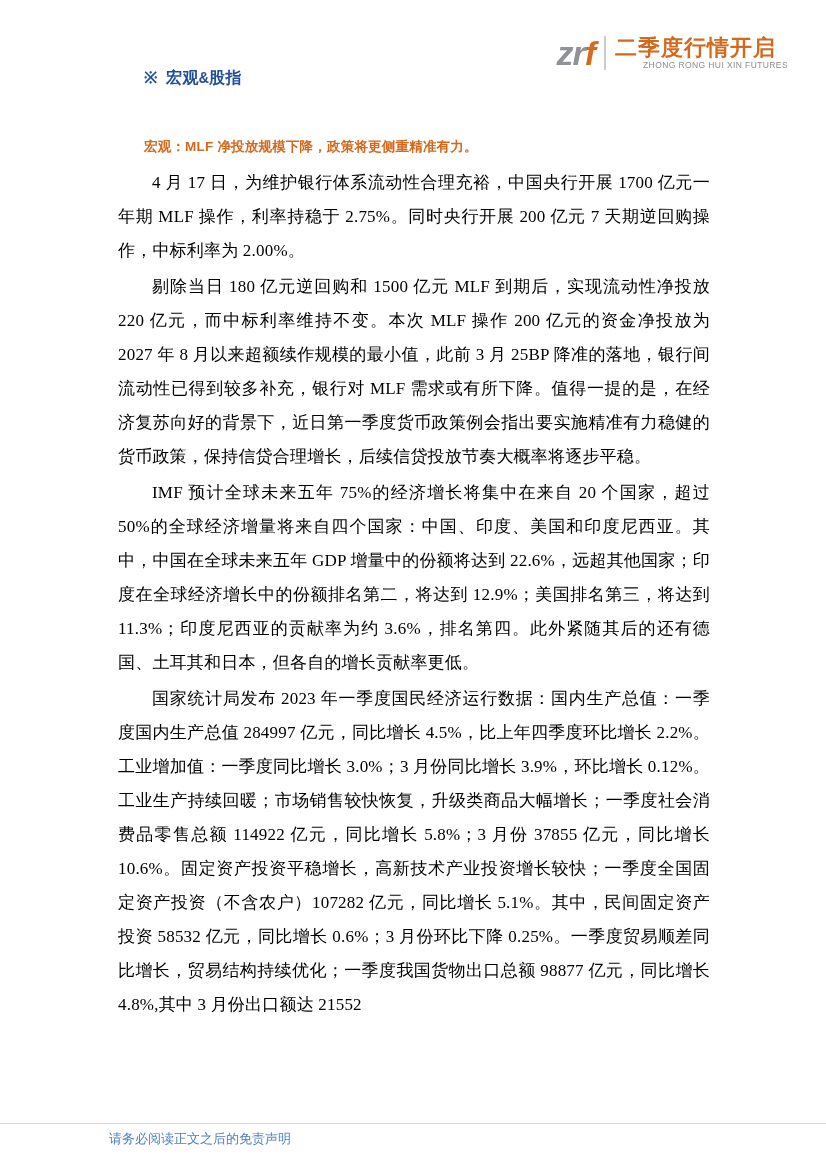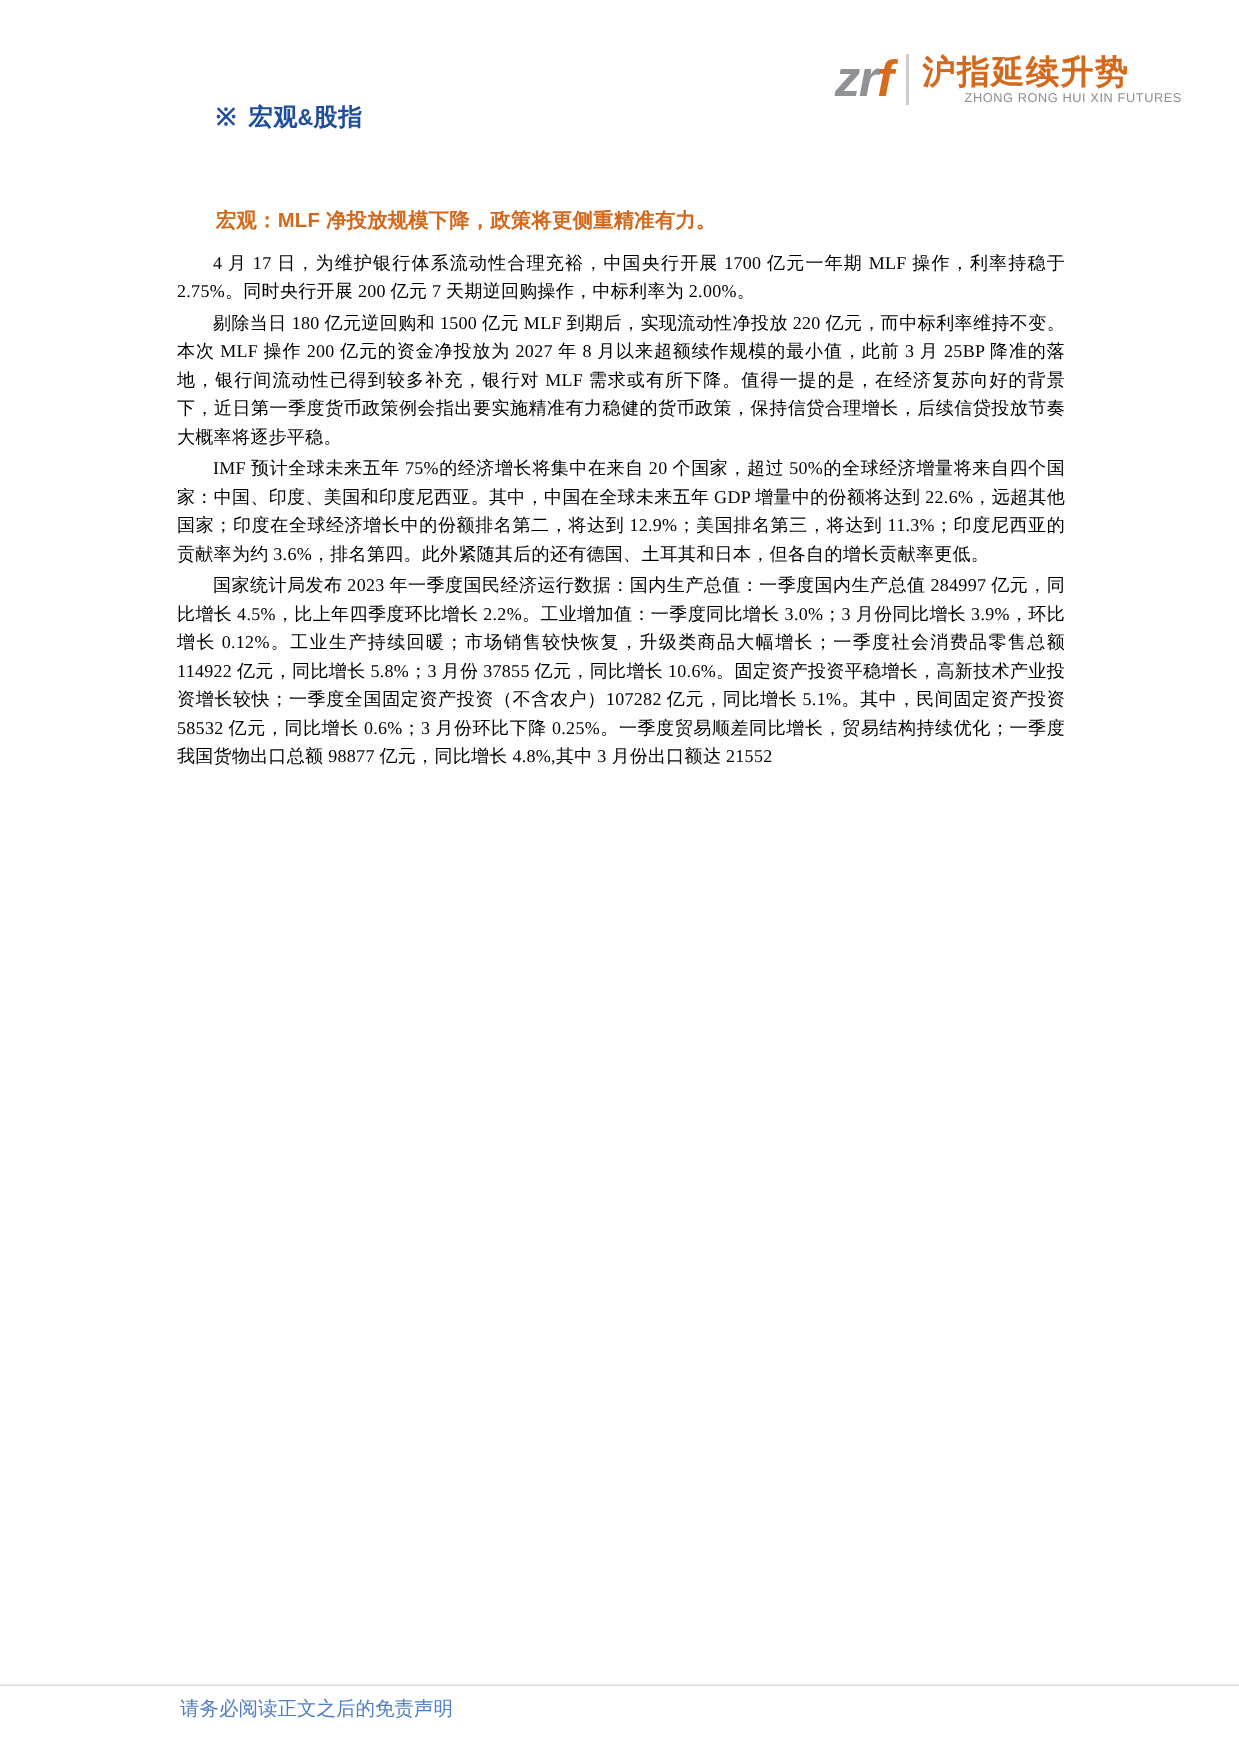--- a/index.html
+++ b/index.html
@@ -94,56 +94,56 @@
     font-weight: bold;
     color: #d3691c;
     margin: 0 0 10px 26px;
     letter-spacing: 0.2px;
   }
   .sub-head.second {
     margin-top: 32px;
   }
   p.para {
     margin: 0 0 2px 0;
-    font-size: 12px;
-    line-height: 19px;
+    font-size: 17px;
+    line-height: 34px;
     text-indent: 2em;
     text-align: justify;
     text-justify: inter-ideograph;
     letter-spacing: 0.2px;
   }
 
   
   .footer-rule {
     position: absolute;
     left: 0;
     right: 0;
     bottom: 44px;
     height: 1px;
     background: #d8d8d8;
   }
   .footer-text {
     position: absolute;
-    left: 120px;
+    left: 109px;
     bottom: 20px;
     font-size: 13px;
     color: #4f7fc0;
     font-family: "Liberation Serif", serif;
   }
 </style>
 </head>
 <body>
 
 <div class="page">
 
   <div class="logo-block">
     <div class="logo-mark"><span>zr</span><span class="accent">f</span></div>
     <div class="logo-divider"></div>
     <div class="logo-text">
-      <div class="logo-cn">沪指延续升势</div>
+      <div class="logo-cn">二季度行情开启</div>
       <div class="logo-en">ZHONG RONG HUI XIN FUTURES</div>
     </div>
   </div>
 
   <div class="section-head">
     <span class="star">※</span><span>宏观&amp;股指</span>
   </div>
 
   <div class="content">
 

